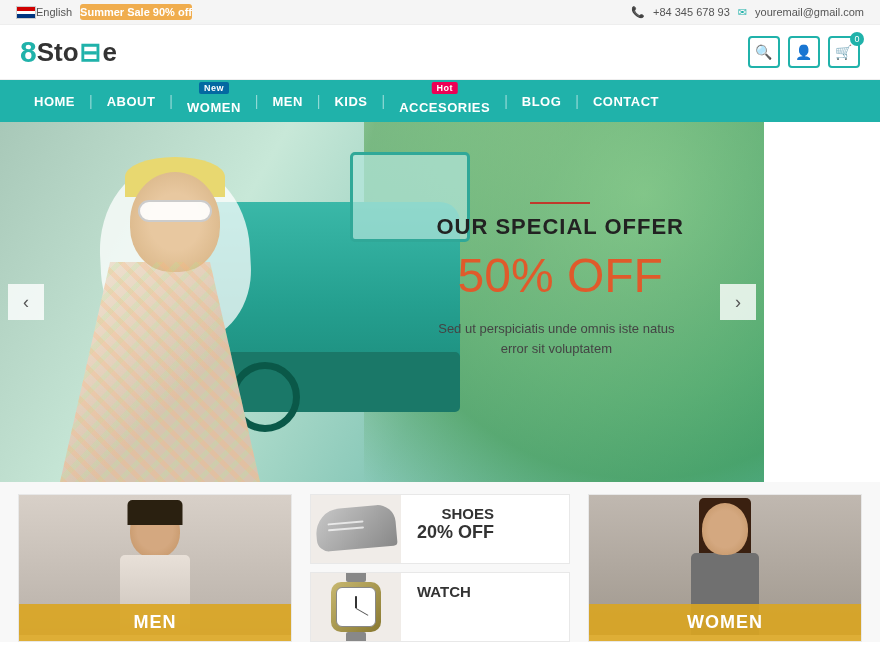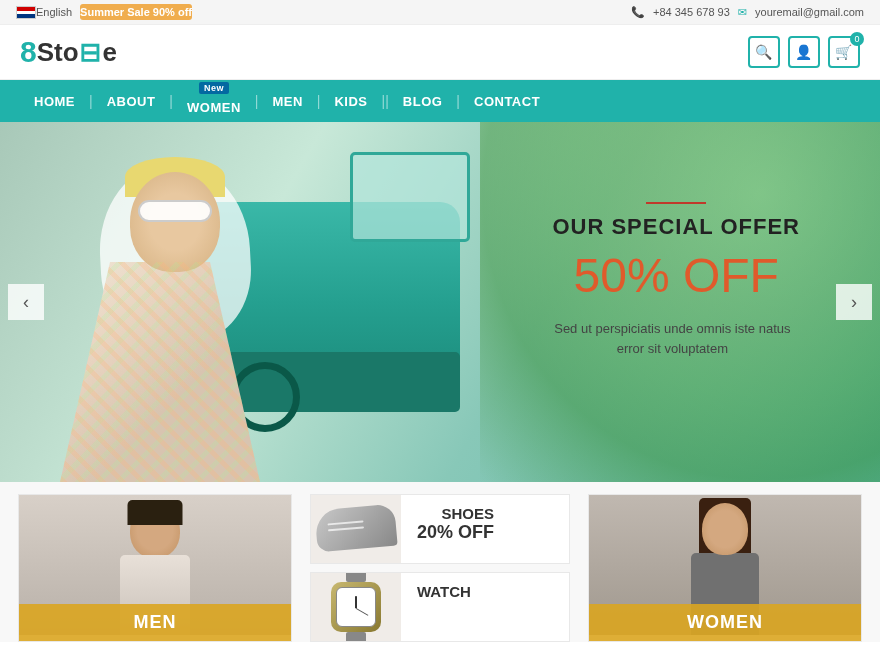--- a/index.html
+++ b/index.html
@@ -106,21 +106,21 @@
       border-radius: 2px;
       font-weight: bold;
       white-space: nowrap;
     }
     .badge-new { background: #0369a1; top: 2px; }
     .badge-hot { background: #e05; top: 2px; }
 
     
     .hero {
       position: relative;
-      width: 880px;
+      width: 764px;
       height: 360px;
       overflow: hidden;
       background: #b8d4c8;
     }
     .hero-bg {
       width: 100%;
       height: 100%;
       background: linear-gradient(120deg, #a8c8b8 0%, #c8e8d8 30%, #88c8b8 60%, #60b8a8 100%);
       position: absolute;
       top: 0; left: 0;
@@ -389,20 +389,24 @@
   </a>
   <span class="nav-sep">|</span>
   <a class="nav-item">
     <span>MEN</span>
   </a>
   <span class="nav-sep">|</span>
   <a class="nav-item">
     <span>KIDS</span>
   </a>
   <span class="nav-sep">|</span>
+  <a class="nav-item" style="padding-top:12px;">
+    <span class="nav-badge badge-hot">Hot</span>
+    <span>ACCESORIES</span>
+  </a>
   <span class="nav-sep">|</span>
   <a class="nav-item">
     <span>BLOG</span>
   </a>
   <span class="nav-sep">|</span>
   <a class="nav-item">
     <span>CONTACT</span>
   </a>
 </nav>
 

